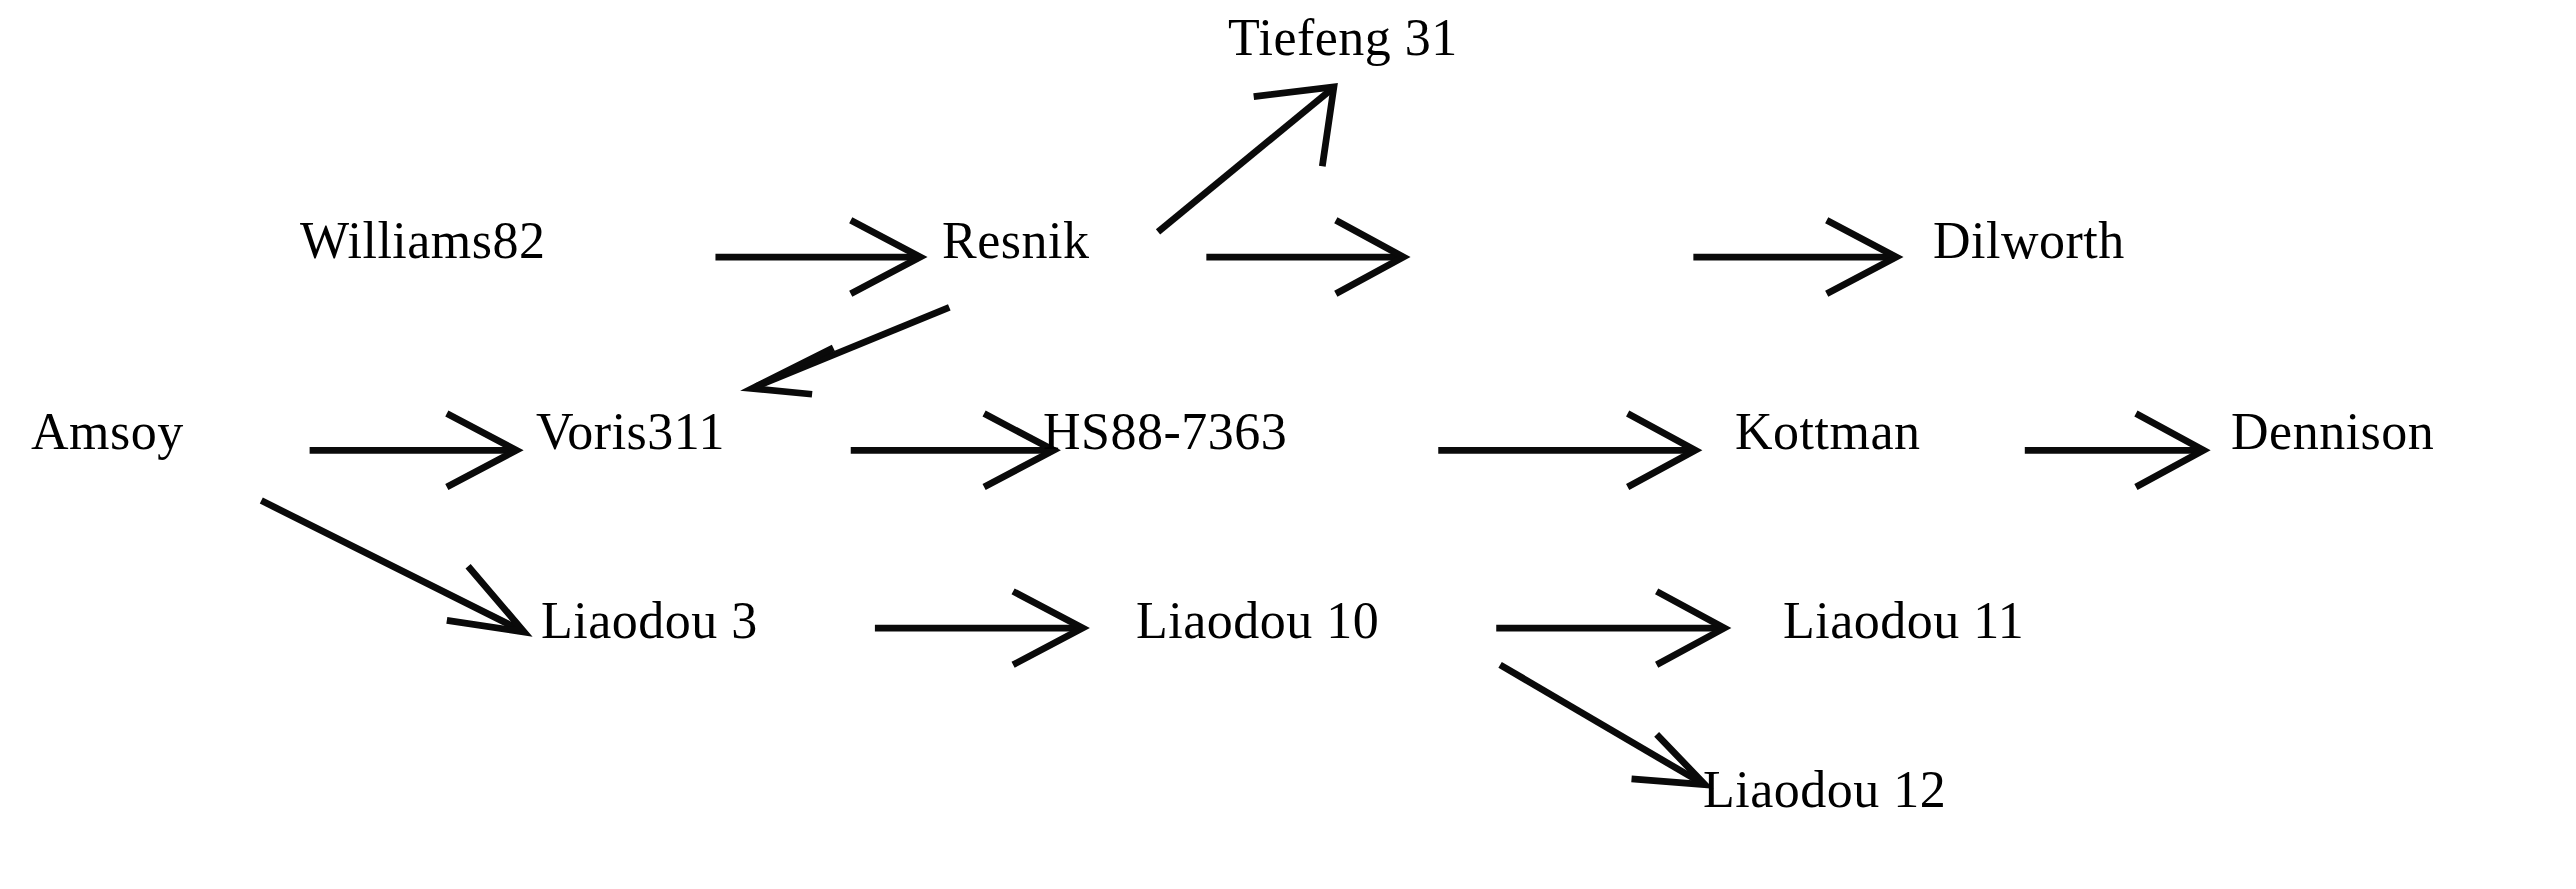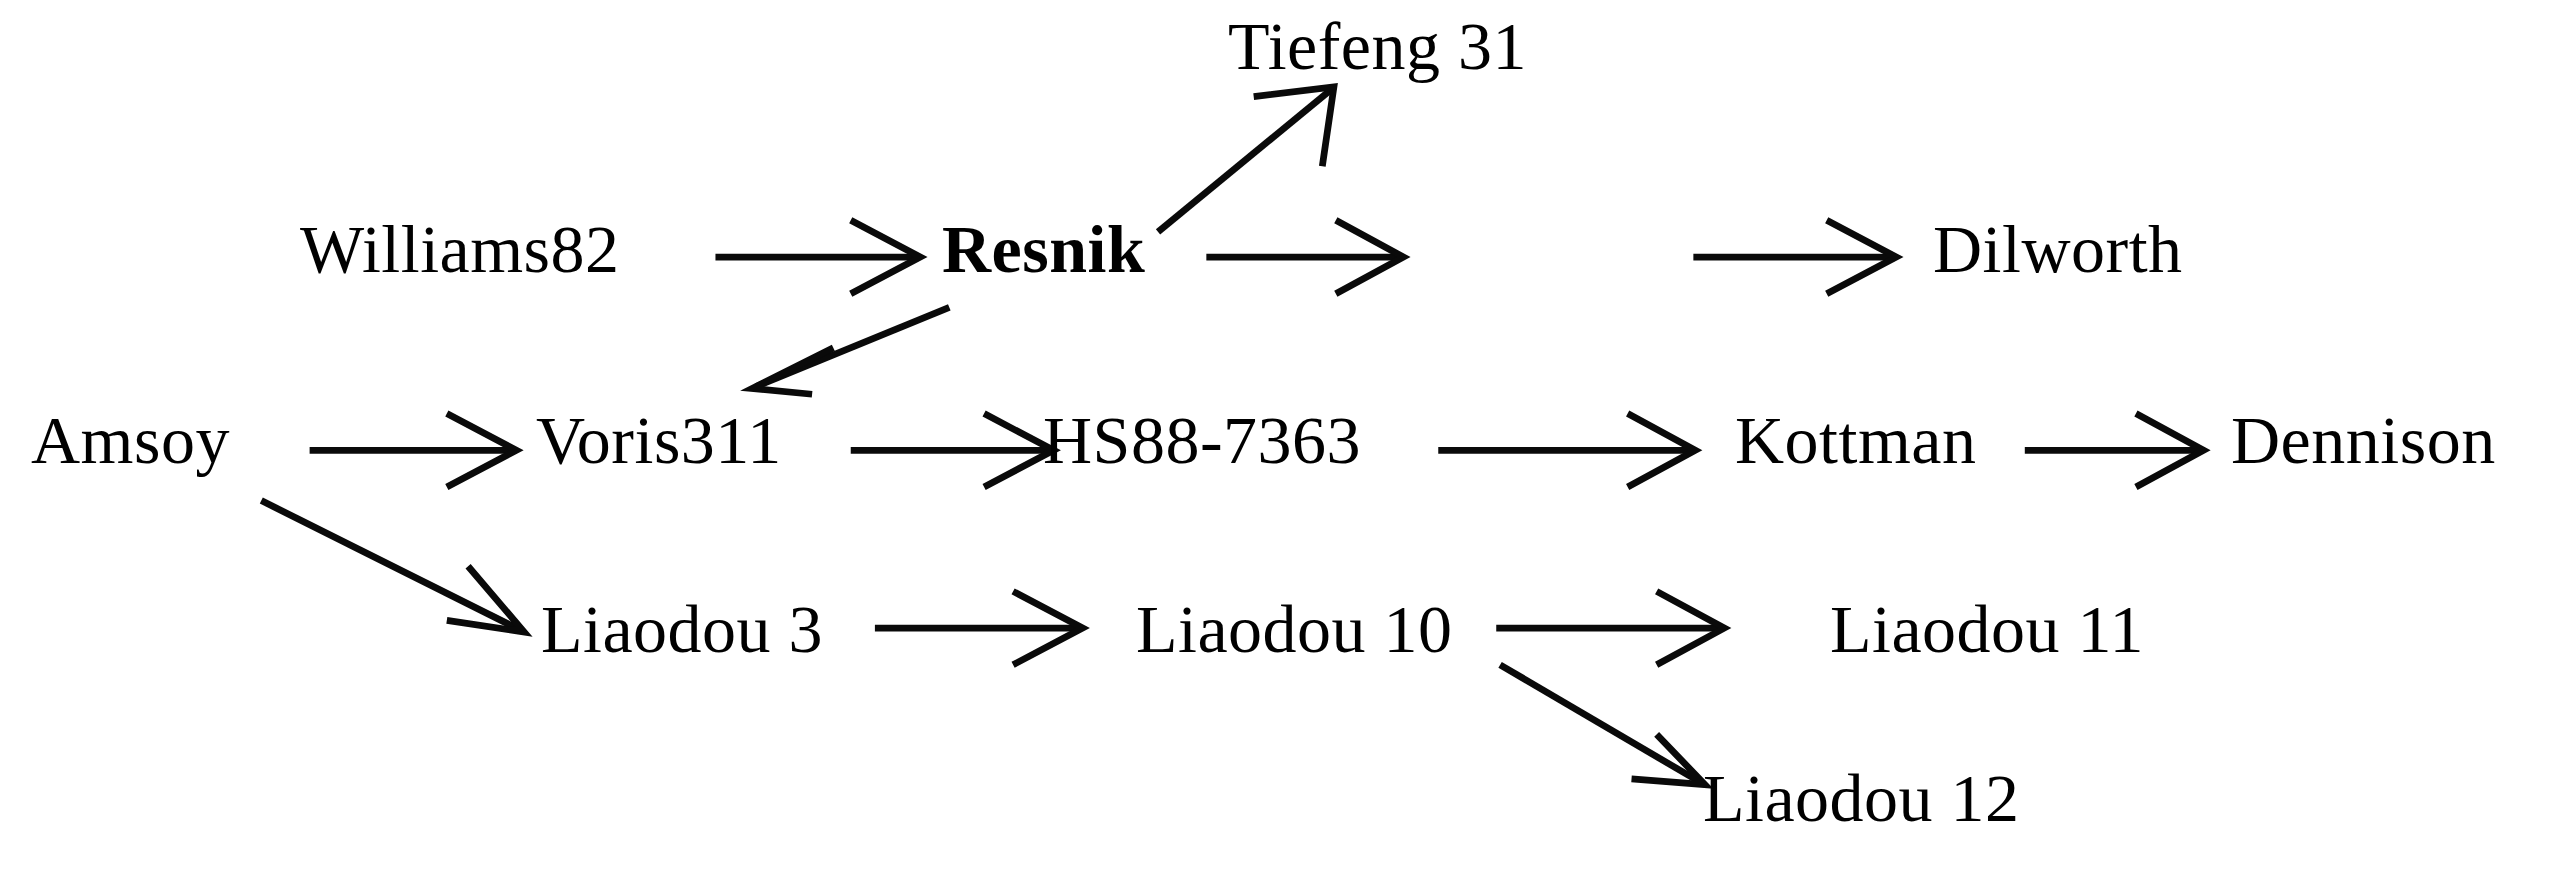--- a/index.html
+++ b/index.html
@@ -11,21 +11,21 @@
     position: relative;
     width: 2576px;
     height: 889px;
     background: #ffffff;
     overflow: hidden;
     font-family: "Liberation Serif", "DejaVu Serif", serif;
   }
   .node {
     position: absolute;
     color: #000000;
-    font-size: 68px;
+    font-size: 52px;
     line-height: 1;
     white-space: nowrap;
     letter-spacing: 0.5px;
     font-weight: 400;
   }
   #edges {
     position: absolute;
     left: 0;
     top: 0;
     width: 2576px;
@@ -115,28 +115,28 @@
 
     <g>
       <line class="edge-line" x1="1552" y1="688" x2="1760" y2="810"></line>
       <polyline class="edge-head" points="1688,806 1764,812 1714,760"></polyline>
     </g>
 
   </svg>
 
   <div class="node" style="left:1228px; top:11.6px;">Tiefeng 31</div>
   <div class="node" style="left:300px;  top:215px;">Williams82</div>
-  <div class="node" style="left:942px;  top:215px;font-weight:bold;">Resnik</div>
+  <div class="node" style="left:942px;  top:215px;">Resnik</div>
   <div class="node" style="left:1933px; top:215px;">Dilworth</div>
 
   <div class="node" style="left:31px;   top:406px;">Amsoy</div>
   <div class="node" style="left:536px;  top:406px;">Voris311</div>
   <div class="node" style="left:1043px; top:406px;">HS88-7363</div>
   <div class="node" style="left:1735px; top:406px;">Kottman</div>
   <div class="node" style="left:2231px; top:406px;">Dennison</div>
 
   <div class="node" style="left:541px;  top:595px;font-family:Liberation Serif, serif;">Liaodou 3</div>
   <div class="node" style="left:1136px; top:595px;text-align:center;">Liaodou 10</div>
-  <div class="node" style="left:1783px; top:595px;margin-left:47px;">Liaodou 11</div>
+  <div class="node" style="left:1783px; top:595px;">Liaodou 11</div>
   <div class="node" style="left:1703px; top:764px;">Liaodou 12</div>
 
 </div>
 
 
 </body></html>

